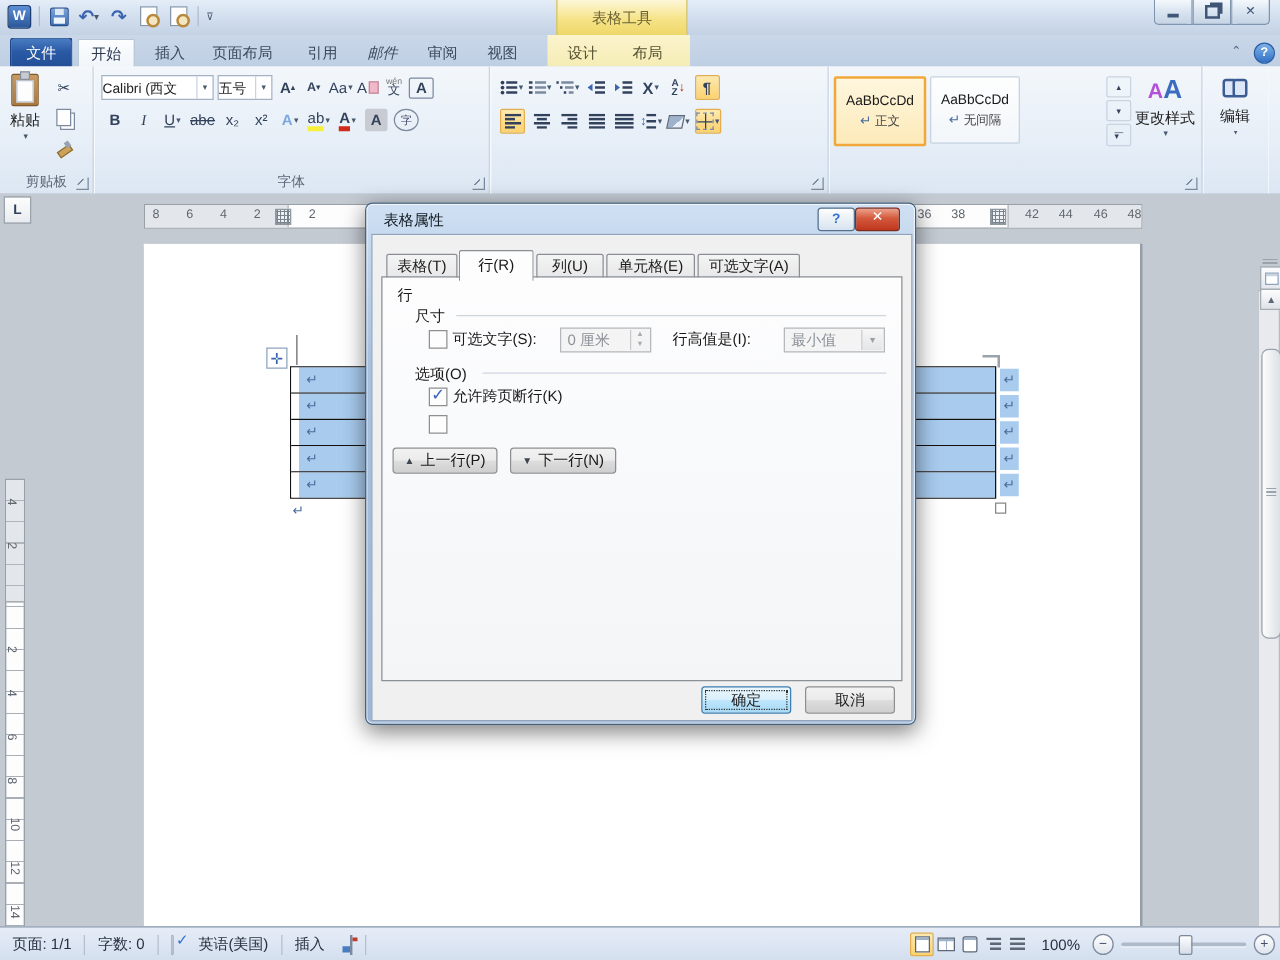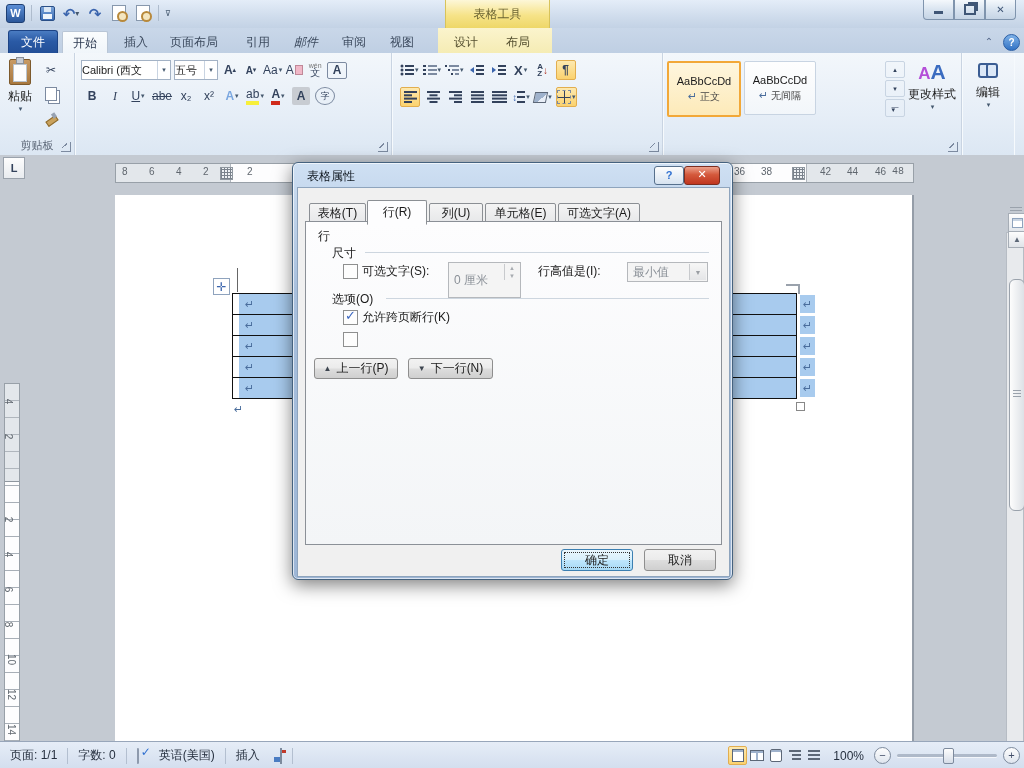--- a/index.html
+++ b/index.html
@@ -160,21 +160,21 @@
   .dclient{position:absolute;left:4px;top:24px;width:431px;height:388px;background:#f0f0f0;border:1px solid #8ea4bd;}
   .dtab{position:absolute;top:40px;height:19px;line-height:19px;text-align:center;
     background:linear-gradient(#f4f4f4,#e6e7e9);border:1px solid #8b8f94;border-radius:2px 2px 0 0;color:#1a1a1a;}
   .dtab.active{top:37px;height:23px;line-height:23px;background:#fdfdfe;border-bottom:1px solid #fdfdfe;z-index:5;}
   .dpage{position:absolute;left:12px;top:58px;width:415px;height:322px;background:linear-gradient(#fdfdfe,#f3f5f7);
     border:1px solid #8b9097;}
   .dlabel{position:absolute;color:#1a1a1a;}
   .gline{position:absolute;height:1px;background:#cdd6df;}
   .cb{position:absolute;width:13px;height:13px;background:#fdfdfd;border:1px solid #8e8f8f;}
   .cb .chk{position:absolute;left:1px;top:-3px;color:#3a66c0;font-weight:bold;font-size:13px;}
-  .dspin{position:absolute;width:73px;height:36px;border:1px solid #b5b8bc;background:#f4f4f4;color:#8a9097;
+  .dspin{position:absolute;width:73px;height:20px;border:1px solid #b5b8bc;background:#f4f4f4;color:#8a9097;
     display:flex;align-items:center;padding-left:5px;box-sizing:border-box;}
   .spinbtns{position:absolute;right:1px;top:1px;width:14px;height:16px;border-left:1px solid #c8cacd;
     display:flex;flex-direction:column;align-items:center;justify-content:space-around;color:#a7abb0;font-size:6px;}
   .dcombo{position:absolute;width:81px;height:20px;border:1px solid #b5b8bc;background:#f4f4f4;color:#8a9097;
     display:flex;align-items:center;padding-left:5px;box-sizing:border-box;}
   .dcombo .cbtn{position:absolute;right:1px;top:1px;bottom:1px;width:16px;background:linear-gradient(#f6f6f6,#e4e5e7);
     border-left:1px solid #c8cacd;display:flex;align-items:center;justify-content:center;color:#9a9ea3;font-size:7px;}
   .dbtn{position:absolute;height:21px;border:1px solid #8e8e8e;border-radius:3px;
     background:linear-gradient(#f2f2f2,#ebebeb 48%,#dddddd 52%,#cfcfcf);
     display:flex;align-items:center;justify-content:center;gap:5px;color:#1a1a1a;box-sizing:border-box;}
@@ -329,20 +329,21 @@
             <b style="border-bottom:4px solid #d02a1a;">A</b>
             <span class="dd">▾</span>
           </span>
         <span class="ib" style="background:#c8ccd2;">
             <b>A</b>
           </span>
         <span class="ib" style="border:1px solid #7c8aa0;border-radius:50%;width:16px;height:16px;font-size:9px;">
             <span>字</span>
           </span>
       </div>
+      <div class="glabel">字体</div>
       <span class="launcher"></span>
     </div>
 
     <div class="rgroup" style="width:270px;">
       <div style="position:absolute;left:8px;top:7px;display:flex;align-items:center;gap:4px;">
         <span class="ib">
             <svg class="lnicon" width="14" height="12">
               <circle cx="2" cy="2" r="1.5" fill="#33425c"></circle>
               <circle cx="2" cy="6" r="1.5" fill="#33425c"></circle>
               <circle cx="2" cy="10" r="1.5" fill="#33425c"></circle>
@@ -481,21 +482,21 @@
         <span class="ib" style="height:16px;border:1px solid #c8d4e2;font-size:7px;flex-direction:column;line-height:.5;">—<br>▾</span>
       </div>
       <div style="position:absolute;left:244px;top:8px;width:50px;text-align:center;">
         <div class="aabtn"><span class="a1">A</span><span class="a2">A</span></div>
         <div style="margin-top:4px;">更改样式</div>
         <div class="dd">▾</div>
       </div>
       <span class="launcher"></span>
     </div>
 
-    <div class="rgroup" style="width:52px;border-right:none;">
+    <div class="rgroup" style="width:52px;border-right:none;font-family:Liberation Mono, monospace;">
       <div style="position:absolute;left:6px;top:10px;width:40px;text-align:center;">
         <span class="binoc" style="display:inline-block;"></span>
         <div style="margin-top:6px;">编辑</div>
         <div class="dd">▾</div>
       </div>
     </div>
 
     <div style="flex:1;"></div>
   </div>
 
@@ -510,21 +511,21 @@
       </div>
       <span class="gridmark" style="left:104px;"></span>
       <span class="rnum" style="left:131px;">2</span>
       <span class="rnum" style="left:618px;">36</span>
       <span class="rnum" style="left:645px;">38</span>
       <span class="gridmark" style="left:676px;"></span>
       <div class="hmargin" style="left:690px;width:106px;border-right:none;">
         <span class="rnum" style="left:13px;">42</span>
         <span class="rnum" style="left:40px;">44</span>
         <span class="rnum" style="left:68px;">46</span>
-        <span class="rnum" style="left:85px;font-family:Liberation Mono, monospace;">48</span>
+        <span class="rnum" style="left:95px;">48</span>
       </div>
     </div>
   </div>
 
   <div class="docarea">
     <div class="page"></div>
 
     <div class="vruler">
       <div class="vmargin"></div>
       <span class="vnum" style="top:12px;">4</span>

